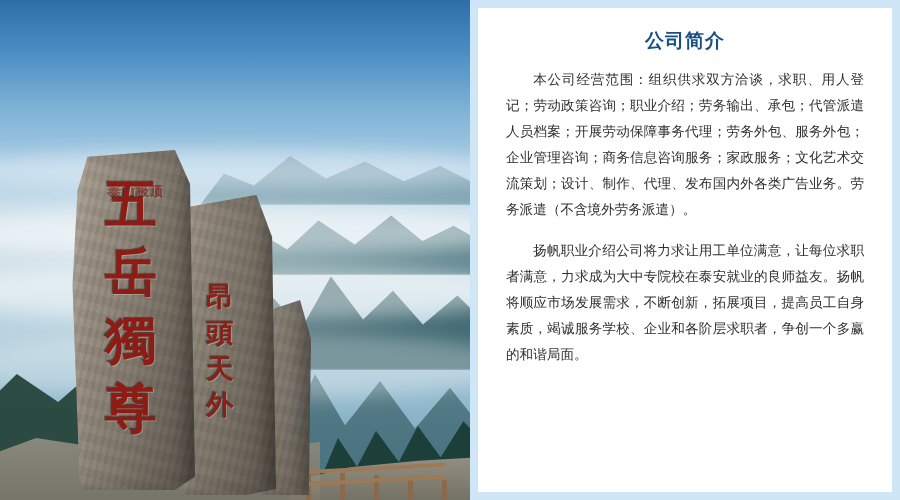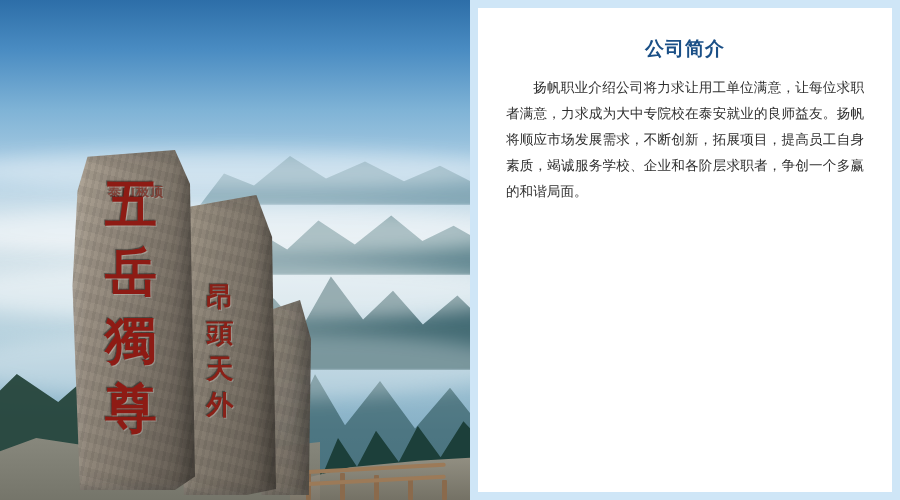--- a/index.html
+++ b/index.html
@@ -219,21 +219,21 @@
     height: 500px;
     background: #cfe6f7;
     padding: 8px;
     box-sizing: border-box;
   }
   .card {
     background: #ffffff;
     width: 100%;
     height: 100%;
     box-sizing: border-box;
-    padding: 24px 28px 10px 28px;
+    padding: 16px 28px 10px 28px;
     overflow: hidden;
   }
   .card-title {
     text-align: center;
     font-size: 19px;
     font-weight: bold;
     color: #1a4f86;
     margin: 4px 0 12px 0;
     letter-spacing: 1px;
     font-family: "DejaVu Sans", "Liberation Sans", sans-serif;
@@ -302,17 +302,18 @@
       <span>五</span>
       <span>岳</span>
       <span>獨</span>
       <span>尊</span>
     </div>
   </div>
 
   <div class="text-pane">
     <div class="card">
       <div class="card-title">公司简介</div>
+      <p class="para">本公司经营范围：组织供求双方洽谈，求职、用人登记；劳动政策咨询；职业介绍；劳务输出、承包；代管派遣人员档案；开展劳动保障事务代理；劳务外包、服务外包；企业管理咨询；商务信息咨询服务；家政服务；文化艺术交流策划；设计、制作、代理、发布国内外各类广告业务。劳务派遣（不含境外劳务派遣）。</p>
       <p class="para">扬帆职业介绍公司将力求让用工单位满意，让每位求职者满意，力求成为大中专院校在泰安就业的良师益友。扬帆将顺应市场发展需求，不断创新，拓展项目，提高员工自身素质，竭诚服务学校、企业和各阶层求职者，争创一个多赢的和谐局面。</p>
     </div>
   </div>
 
 </div>
 
 </body></html>

